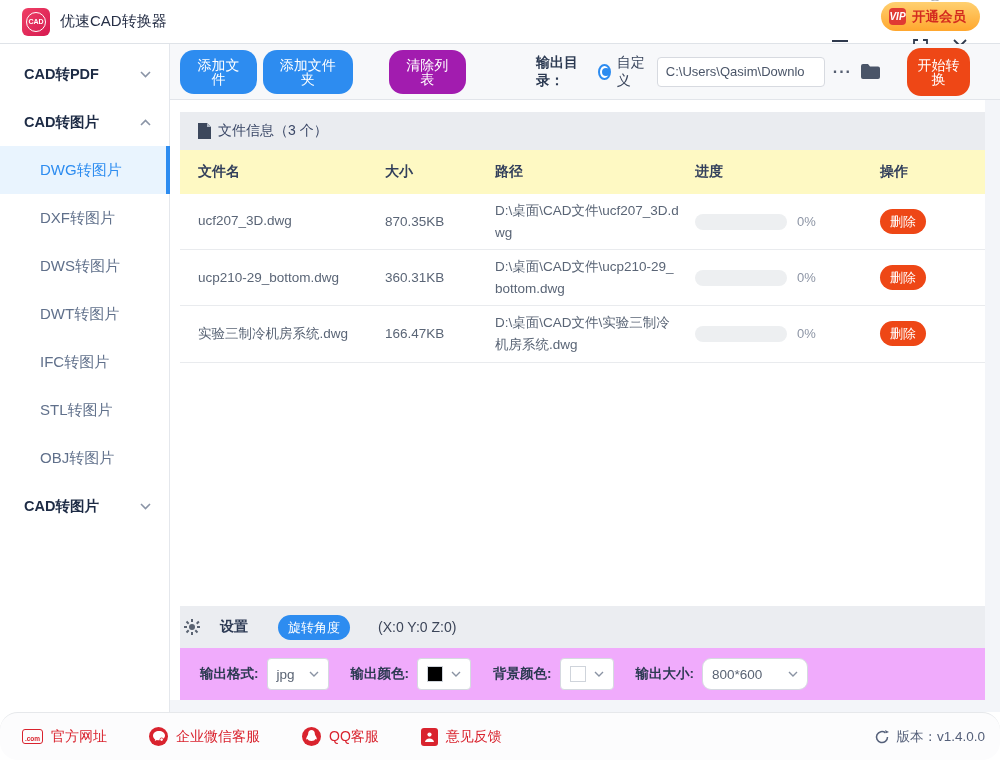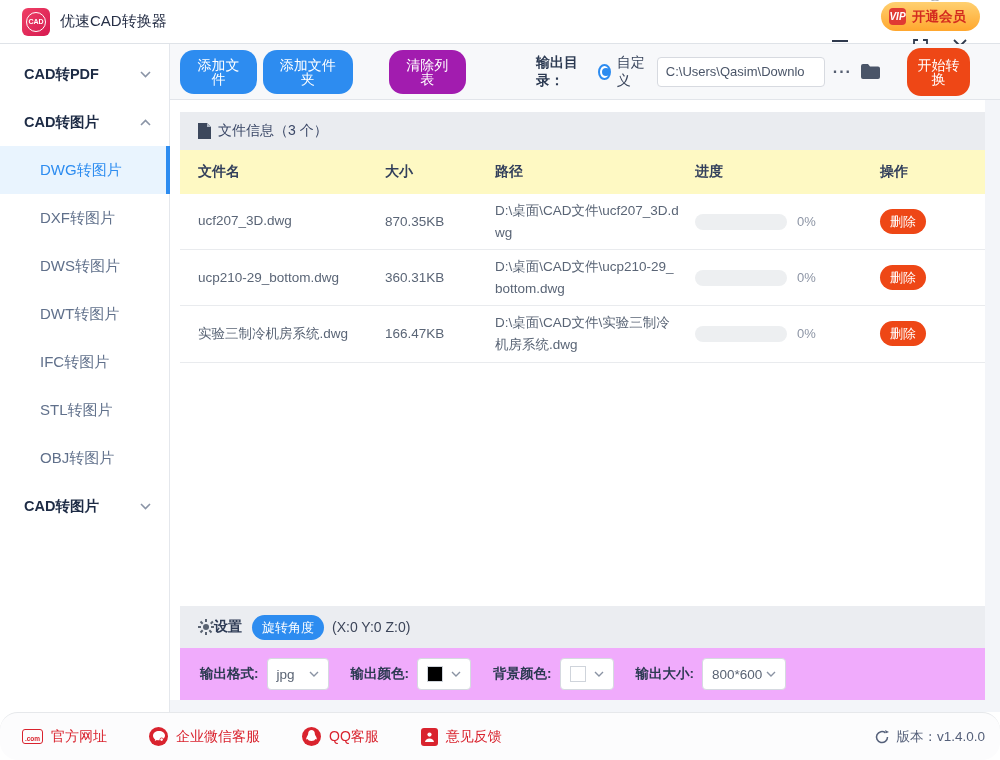--- a/index.html
+++ b/index.html
@@ -119,36 +119,36 @@
   .cell-progress { display:flex; align-items:center; gap:10px; }
   .ptrack { width:92px; height:16px; border-radius:8px; background:#edeff1; overflow:hidden; }
   .pfill { height:100%; background:#2d8cf0; width:0; }
   .plabel { color:#8d95a5; font-size:13px; }
   .btn-del { background:#ee4716; font-size:13px; padding:6px 10px; }
   .filler { flex:1 1 auto; background:#fff; }
 
   
   .settings-bar {
     height:42px; flex:0 0 42px; background:#ebedf1; display:flex; align-items:center;
-    padding-left:18px; gap:0;
+    padding-left:4px; gap:20px;
   }
   .settings-title { font-weight:bold; color:#2e3b55; }
   .btn-rotate { background:#2d8cf0; font-size:13px; padding:6px 10px; margin-left:10px; }
   .xyz { color:#3c4559; margin-left:8px; }
   .output-row { height:52px; flex:0 0 52px; background:#f0abfc; display:flex;
     align-items:center; padding-left:20px; }
   .opt-label { font-weight:bold; color:#2c3a52; font-size:13.5px; }
   .select {
     height:32px; border:1px solid #d5d9e0; border-radius:4px; background:#fff;
     display:flex; align-items:center; justify-content:space-between;
     padding:0 9px; margin-left:8px; cursor:pointer; color:#5a6474; font-size:13.5px;
   }
   .sel-fmt { width:62px; }
   .sel-color { width:54px; }
-  .sel-size { width:84px; }
+  .sel-size { width:106px;border-radius:9px; }
   .opt-gap { width:22px; }
   .swatch { width:16px; height:16px; border:1px solid #cfd4db; }
 
   
   .footer {
     height:48px; flex:0 0 48px; background:#fcfcfd; border-top:1px solid #e6e8eb;
     display:flex; align-items:center; padding:0 15px 0 22px;border-radius:18px;
   }
   .flink { display:flex; align-items:center; gap:8px; color:#d9232e; cursor:pointer;
     margin-right:42px; }

